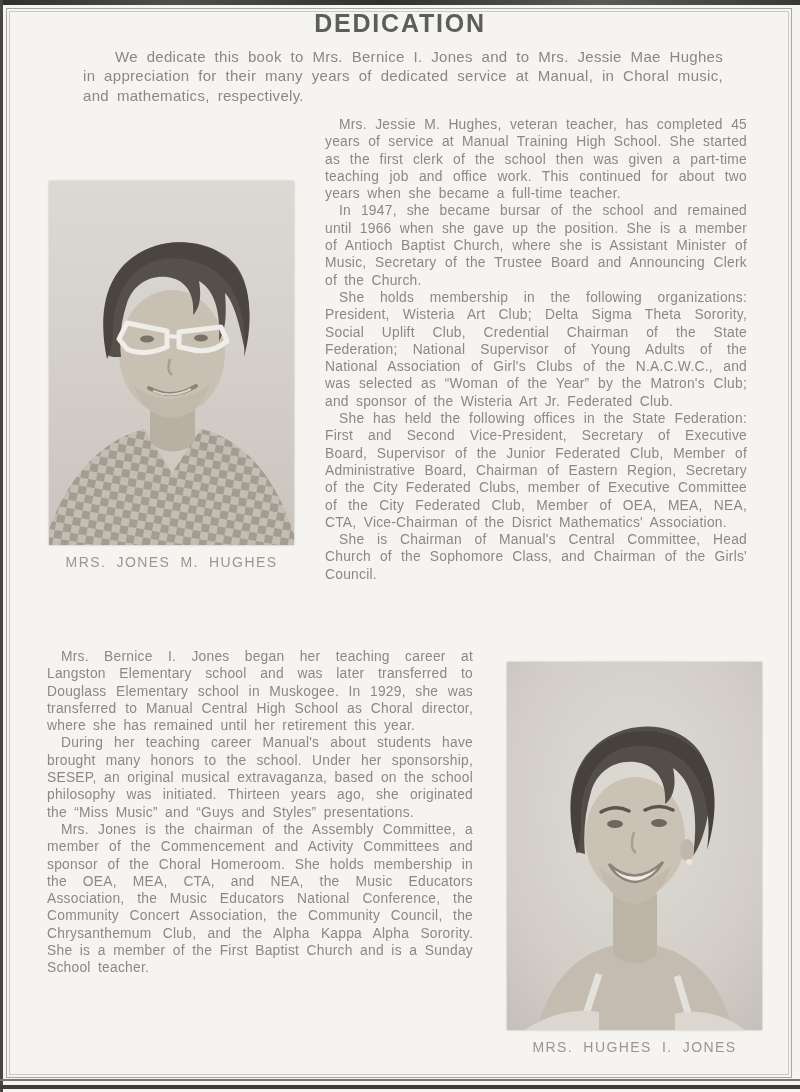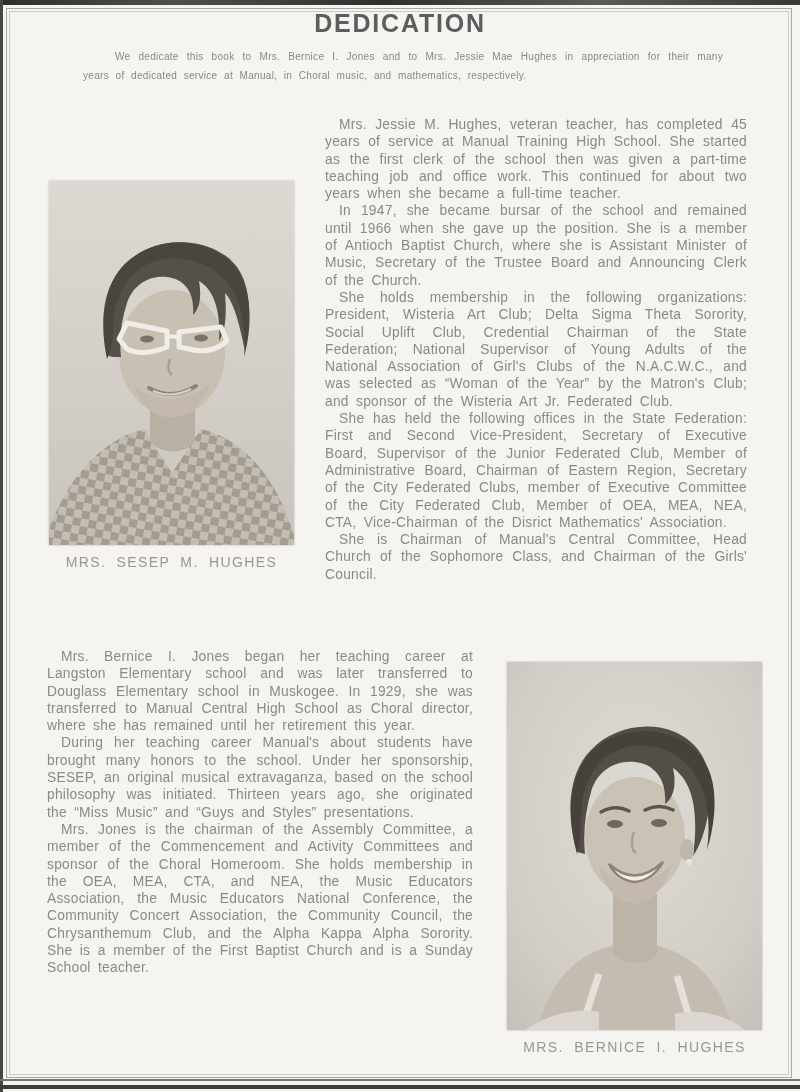--- a/index.html
+++ b/index.html
@@ -17,21 +17,21 @@
   .frame-outer{position:absolute;left:6px;top:8px;right:8px;bottom:14px;
     border:1px solid #a9a7a1;pointer-events:none;}
   .frame-inner{position:absolute;inset:2px;border:1px solid #cbc9c3;}
   
   .page-title{
     position:absolute;top:9px;left:0;width:100%;text-align:center;
     font-size:25px;font-weight:bold;letter-spacing:1.8px;color:#5d5d5d;
   }
   .intro{
     position:absolute;left:83px;top:47px;width:640px;
-    font-size:10px;line-height:19.4px;color:#8a8885;
+    font-size:15px;line-height:19.4px;color:#8a8885;
     text-align:justify;word-spacing:3.5px;letter-spacing:.3px;text-indent:32px;margin:0;
   }
   .bodycol p{
     margin:0;font-size:13.8px;line-height:17.3px;color:#8b8985;
     text-align:justify;word-spacing:3.2px;letter-spacing:.25px;text-indent:14px;
   }
   .hughes-col{position:absolute;left:325px;top:116px;width:422px;}
   .jones-col{position:absolute;left:47px;top:648px;width:426px;}
   
   .figure{position:absolute;}
@@ -94,21 +94,21 @@
     <path d="M130,151 L172,146 L178,160 Q162,174 140,168 L130,166 Z" fill="none" stroke="#efede8" stroke-width="5" stroke-linejoin="round"></path>
     <line x1="118" y1="155" x2="130" y2="156" stroke="#efede8" stroke-width="4"></line>
 
     <ellipse cx="98" cy="158" rx="7" ry="3.5" fill="#7a7268"></ellipse>
     <ellipse cx="152" cy="157" rx="7" ry="3.5" fill="#7a7268"></ellipse>
 
     <path d="M121,178 Q117,190 123,194" fill="none" stroke="#a79d90" stroke-width="2.5"></path>
     <path d="M100,207 Q123,220 147,205" fill="none" stroke="#8e8376" stroke-width="4" stroke-linecap="round"></path>
     <path d="M104,210 Q123,218 142,208" fill="none" stroke="#d9d2c7" stroke-width="2"></path>
   </svg>
-  <figcaption class="caption">MRS. SESEP M. HUGHES</figcaption>
+  <figcaption class="caption">MRS. JONES M. HUGHES</figcaption>
 </figure>
 
 <div class="bodycol hughes-col">
   <p>Mrs. Jessie M. Hughes, veteran teacher, has completed 45 years of service at Manual Training High School. She started as the first clerk of the school then was given a part-time teaching job and office work. This continued for about two years when she became a full-time teacher.</p>
   <p>In 1947, she became bursar of the school and remained until 1966 when she gave up the position. She is a member of Antioch Baptist Church, where she is Assistant Minister of Music, Secretary of the Trustee Board and Announcing Clerk of the Church.</p>
   <p>She holds membership in the following organizations: President, Wisteria Art Club; Delta Sigma Theta Sorority, Social Uplift Club, Credential Chairman of the State Federation; National Supervisor of Young Adults of the National Association of Girl's Clubs of the N.A.C.W.C., and was selected as “Woman of the Year” by the Matron's Club; and sponsor of the Wisteria Art Jr. Federated Club.</p>
   <p>She has held the following offices in the State Federation: First and Second Vice-President, Secretary of Executive Board, Supervisor of the Junior Federated Club, Member of Administrative Board, Chairman of Eastern Region, Secretary of the City Federated Clubs, member of Executive Committee of the City Federated Club, Member of OEA, MEA, NEA, CTA, Vice-Chairman of the Disrict Mathematics' Association.</p>
   <p>She is Chairman of Manual's Central Committee, Head Church of the Sophomore Class, and Chairman of the Girls' Council.</p>
 </div>
 
@@ -153,14 +153,14 @@
 
     <path d="M94,150 Q108,142 122,149" fill="none" stroke="#5b554e" stroke-width="3.5" stroke-linecap="round"></path>
     <path d="M138,148 Q152,141 166,148" fill="none" stroke="#5b554e" stroke-width="3.5" stroke-linecap="round"></path>
     <ellipse cx="108" cy="162" rx="8" ry="4" fill="#6e675e"></ellipse>
     <ellipse cx="152" cy="161" rx="8" ry="4" fill="#6e675e"></ellipse>
 
     <path d="M127,170 Q122,186 129,191" fill="none" stroke="#a99f91" stroke-width="2.5"></path>
 
     <path d="M102,202 Q128,226 156,200 Q146,218 128,220 Q110,218 102,202 Z" fill="#f0ede7" stroke="#8e8376" stroke-width="2.5"></path>
   </svg>
-  <figcaption class="caption">MRS. BERNICE I. HUGHES</figcaption>
+  <figcaption class="caption">MRS. HUGHES I. JONES</figcaption>
 </figure>
 
 </body></html>

